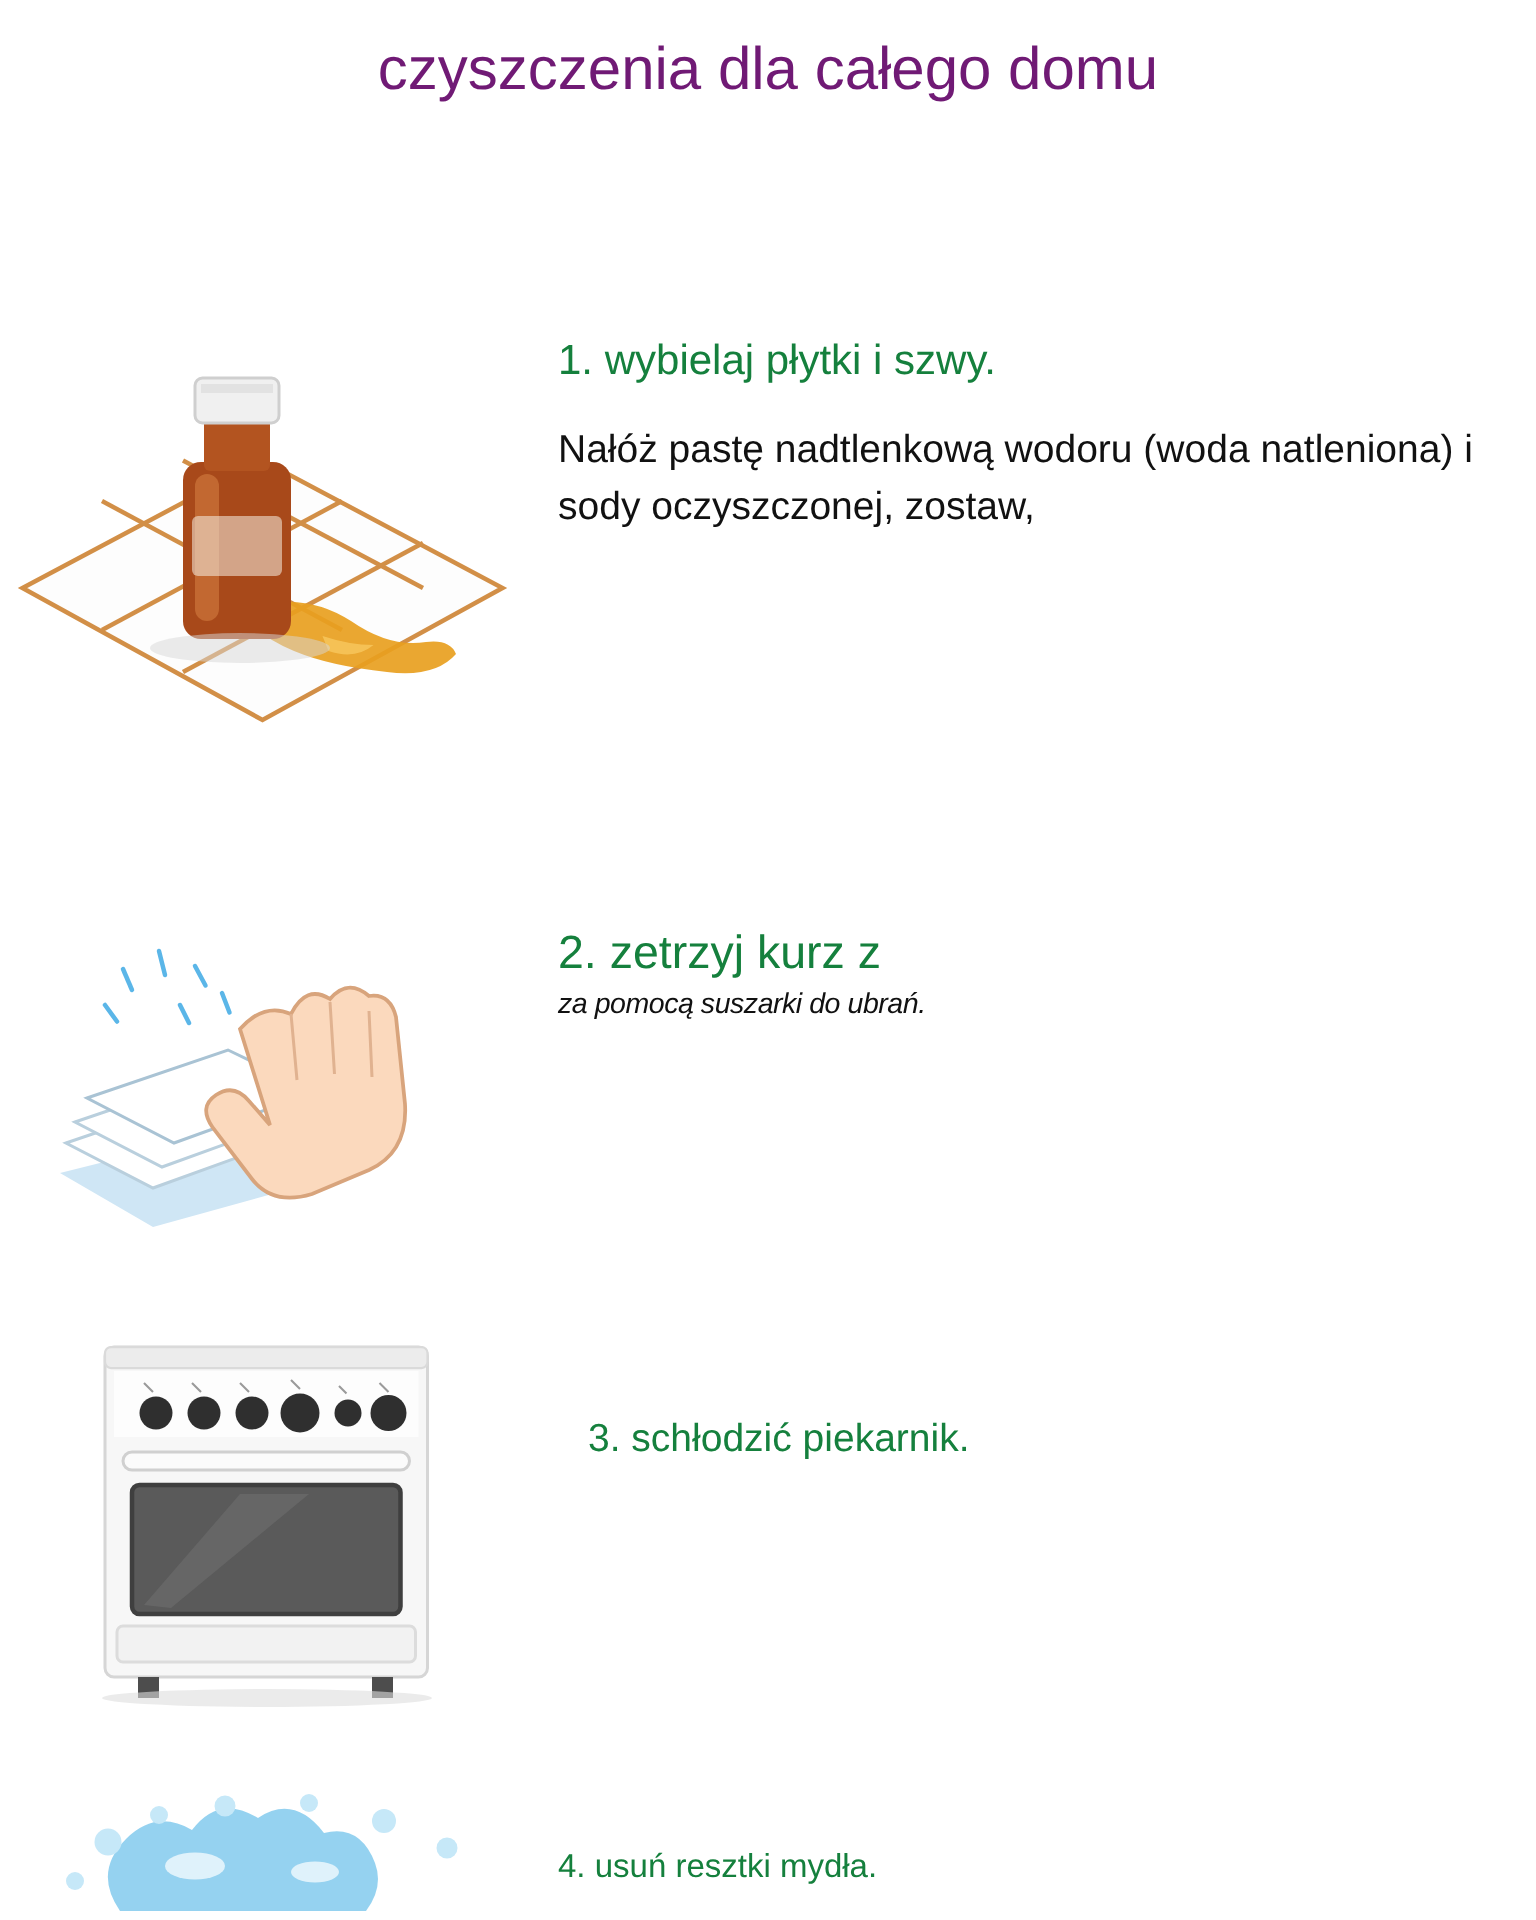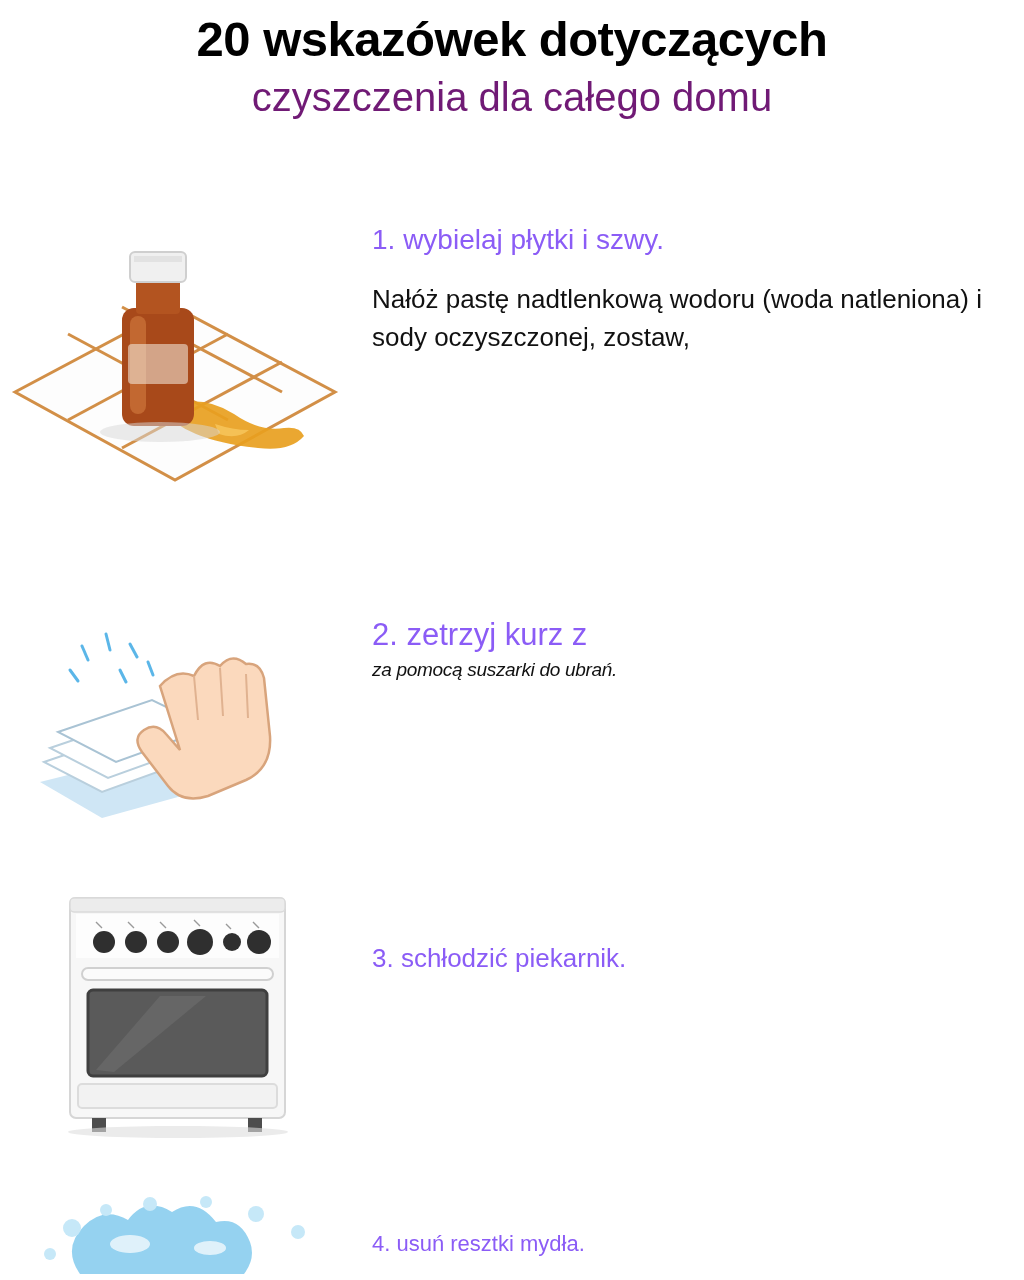--- a/index.html
+++ b/index.html
@@ -48,21 +48,21 @@
   .tip-art {
     flex: 0 0 auto;
     position: relative;
   }
   .tip-text {
     flex: 1 1 auto;
   }
   .tip-heading {
     font-size: 27px;
     line-height: 1.25;
-    color: #8b5cf6;
+    color: #15803d;
     margin: 0 0 14px 0;
   }
   .tip-body {
     font-size: 26px;
     line-height: 1.45;
     color: #111;
     margin: 0;
   }
 
   
@@ -83,38 +83,37 @@
   .tip2-sub {
     font-size: 19px;
     font-family: "Liberation Sans", sans-serif;
     letter-spacing: -0.3px;
     margin: 0 0 22px 0;
     color: #111;
     font-style: italic;
   }
 
   
-  #tip-3 { top: 880px; left: 10px; width: 1000px; }
+  #tip-3 { top: 880px; left: 10px; width: 1000px; gap: 20px; }
   #tip-3 .tip-art { width: 330px; height: 260px; }
   #tip-3 .tip-text { margin-left: 32px; padding-top: 62px; }
   #tip-3 .tip-heading { font-size: 26px; margin-bottom: 26px; }
 
   
   #tip-4 { top: 1188px; left: 10px; width: 1000px; }
   #tip-4 .tip-art { width: 330px; height: 92px; }
   #tip-4 .tip-text { margin-left: 32px; padding-top: 42px; }
   #tip-4 .tip-heading { font-size: 22px; margin-bottom: 0; }
 
   svg { display: block; }
 </style>
 </head>
 <body>
 
 <div class="title-block">
-  <div class="title-line-1">20 wskazówek dotyczących</div>
   <div class="title-line-2">czyszczenia dla całego domu</div>
 </div>
 
 <div class="tip" id="tip-1">
   <div class="tip-art">
     <svg width="330" height="290" viewBox="0 0 330 290" aria-hidden="true">
 
       <g stroke="#d08a3e" stroke-width="3" fill="none" opacity="0.95">
         <path d="M5 180 L165 95 L325 180 L165 268 Z" fill="#fdfdfd"></path>
         <path d="M58 208 L218 122"></path>

